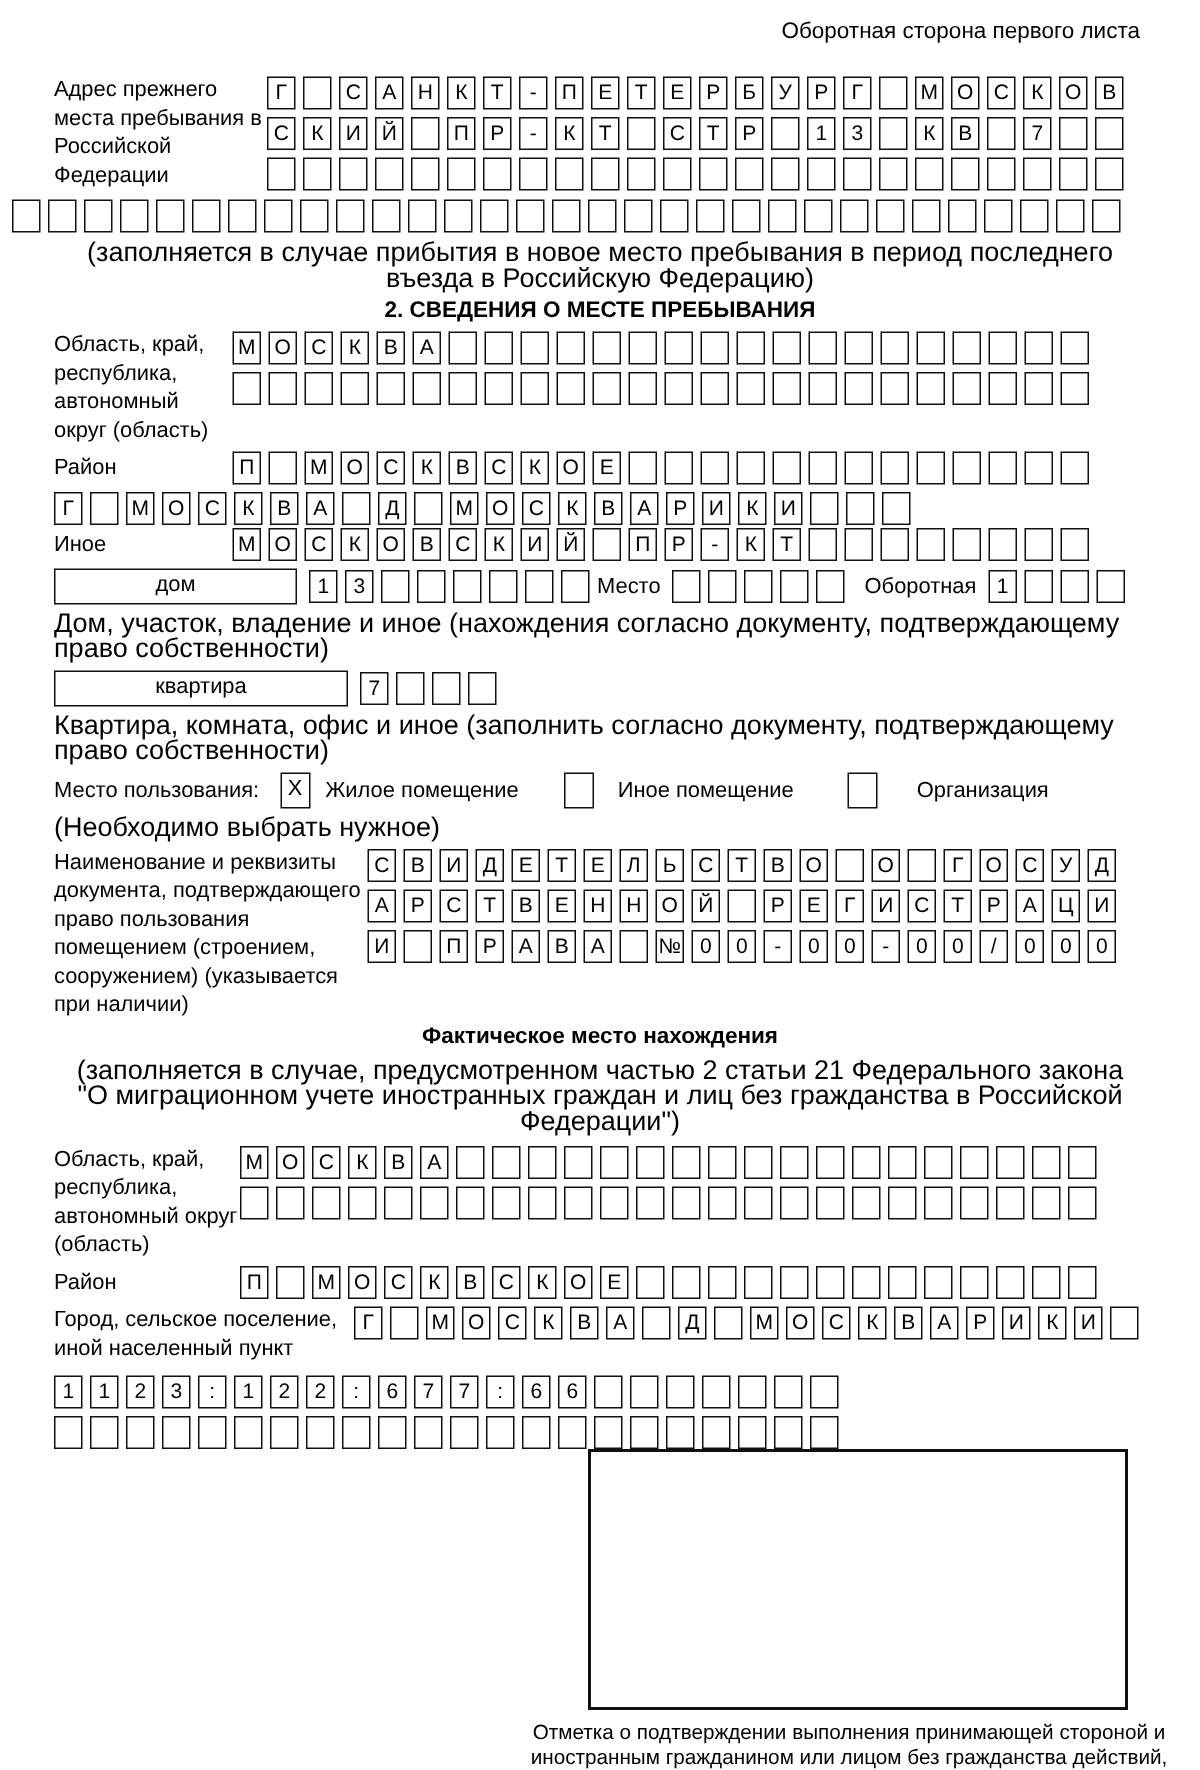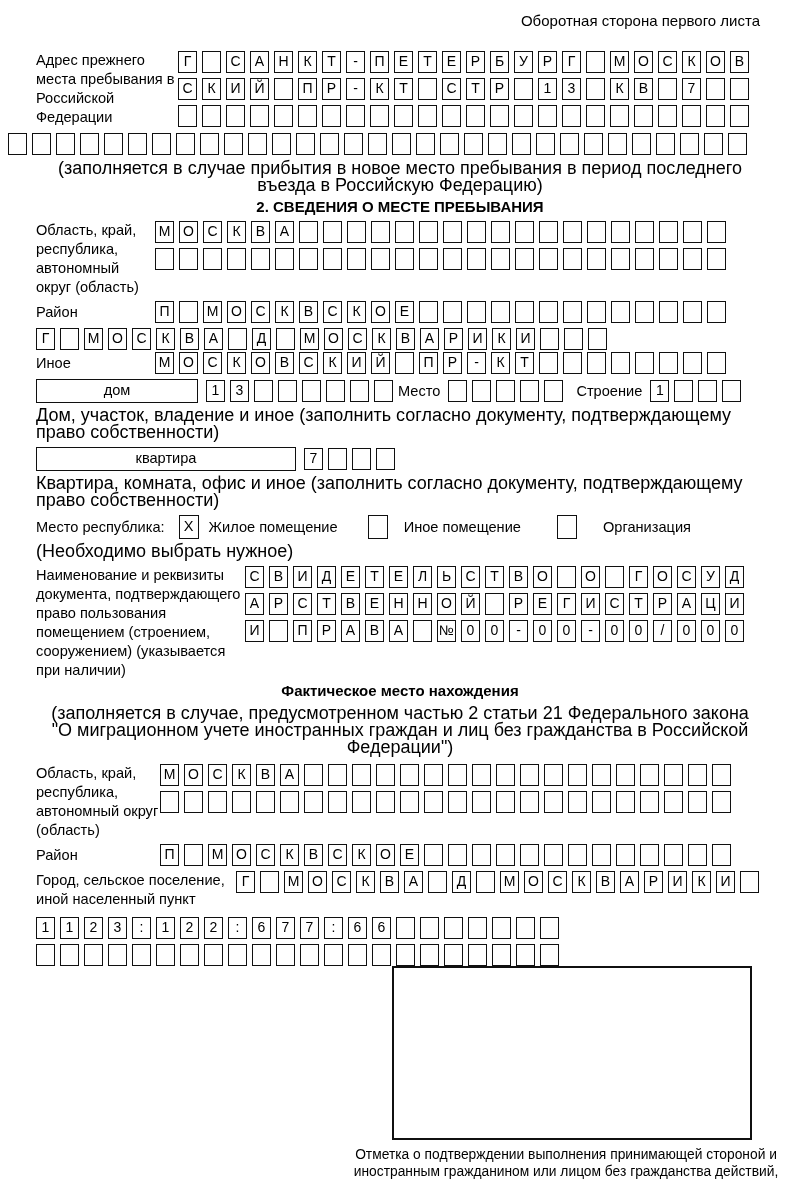--- a/index.html
+++ b/index.html
@@ -70,33 +70,33 @@
   <div class="flexrow" style="margin-top:2px">
     <div class="lbl" style="width:119px; line-height:22px">Иное</div>
     <div class="cellrow mb0"><span class="cell">М</span><span class="cell">О</span><span class="cell">С</span><span class="cell">К</span><span class="cell">О</span><span class="cell">В</span><span class="cell">С</span><span class="cell">К</span><span class="cell">И</span><span class="cell">Й</span><span class="cell"></span><span class="cell">П</span><span class="cell">Р</span><span class="cell">-</span><span class="cell">К</span><span class="cell">Т</span><span class="cell"></span><span class="cell"></span><span class="cell"></span><span class="cell"></span><span class="cell"></span><span class="cell"></span><span class="cell"></span><span class="cell"></span></div>
   </div>
 
   <div class="inlinebar" style="margin-top:5px">
     <div class="widebox" style="width:162px">дом</div>
     <div class="cellrow" style="margin-left:8px"><span class="cell">1</span><span class="cell">3</span><span class="cell"></span><span class="cell"></span><span class="cell"></span><span class="cell"></span><span class="cell"></span><span class="cell"></span></div>
     <span class="lbl" style="line-height:24px; margin:0 8px 0 0">Место</span>
     <div class="cellrow"><span class="cell"></span><span class="cell"></span><span class="cell"></span><span class="cell"></span><span class="cell"></span></div>
-    <span class="lbl" style="line-height:24px; margin:0 8px 0 8px">Строение</span>
+    <span class="lbl" style="line-height:24px; margin:0 8px 0 8px">Оборотная</span>
     <div class="cellrow"><span class="cell">1</span><span class="cell"></span><span class="cell"></span><span class="cell"></span></div>
   </div>
-  <div class="caption">Дом, участок, владение и иное (заполнить согласно документу, подтверждающему право собственности)</div>
+  <div class="caption">Дом, участок, владение и иное (нахождения согласно документу, подтверждающему право собственности)</div>
 
   <div class="inlinebar" style="margin-top:6px">
-    <div class="widebox" style="width:260px">квартира</div>
+    <div class="widebox" style="width:196px">квартира</div>
     <div class="cellrow" style="margin-left:8px"><span class="cell">7</span><span class="cell"></span><span class="cell"></span><span class="cell"></span></div>
   </div>
   <div class="caption">Квартира, комната, офис и иное (заполнить согласно документу, подтверждающему право собственности)</div>
 
   <div class="inlinebar" style="margin-top:6px">
-    <span class="lbl" style="line-height:24px">Место республика:</span>
+    <span class="lbl" style="line-height:24px">Место пользования:</span>
     <span class="chk" style="margin-left:14px">X</span>
     <span class="lbl" style="line-height:24px; margin-left:10px">Жилое помещение</span>
     <span class="chk" style="margin-left:30px"></span>
     <span class="lbl" style="line-height:24px; margin-left:16px">Иное помещение</span>
     <span class="chk" style="margin-left:36px"></span>
     <span class="lbl" style="line-height:24px; margin-left:26px">Организация</span>
   </div>
   <div class="caption" style="width:700px; text-align:left">(Необходимо выбрать нужное)</div>
 
   <div class="flexrow" style="margin-top:6px">

